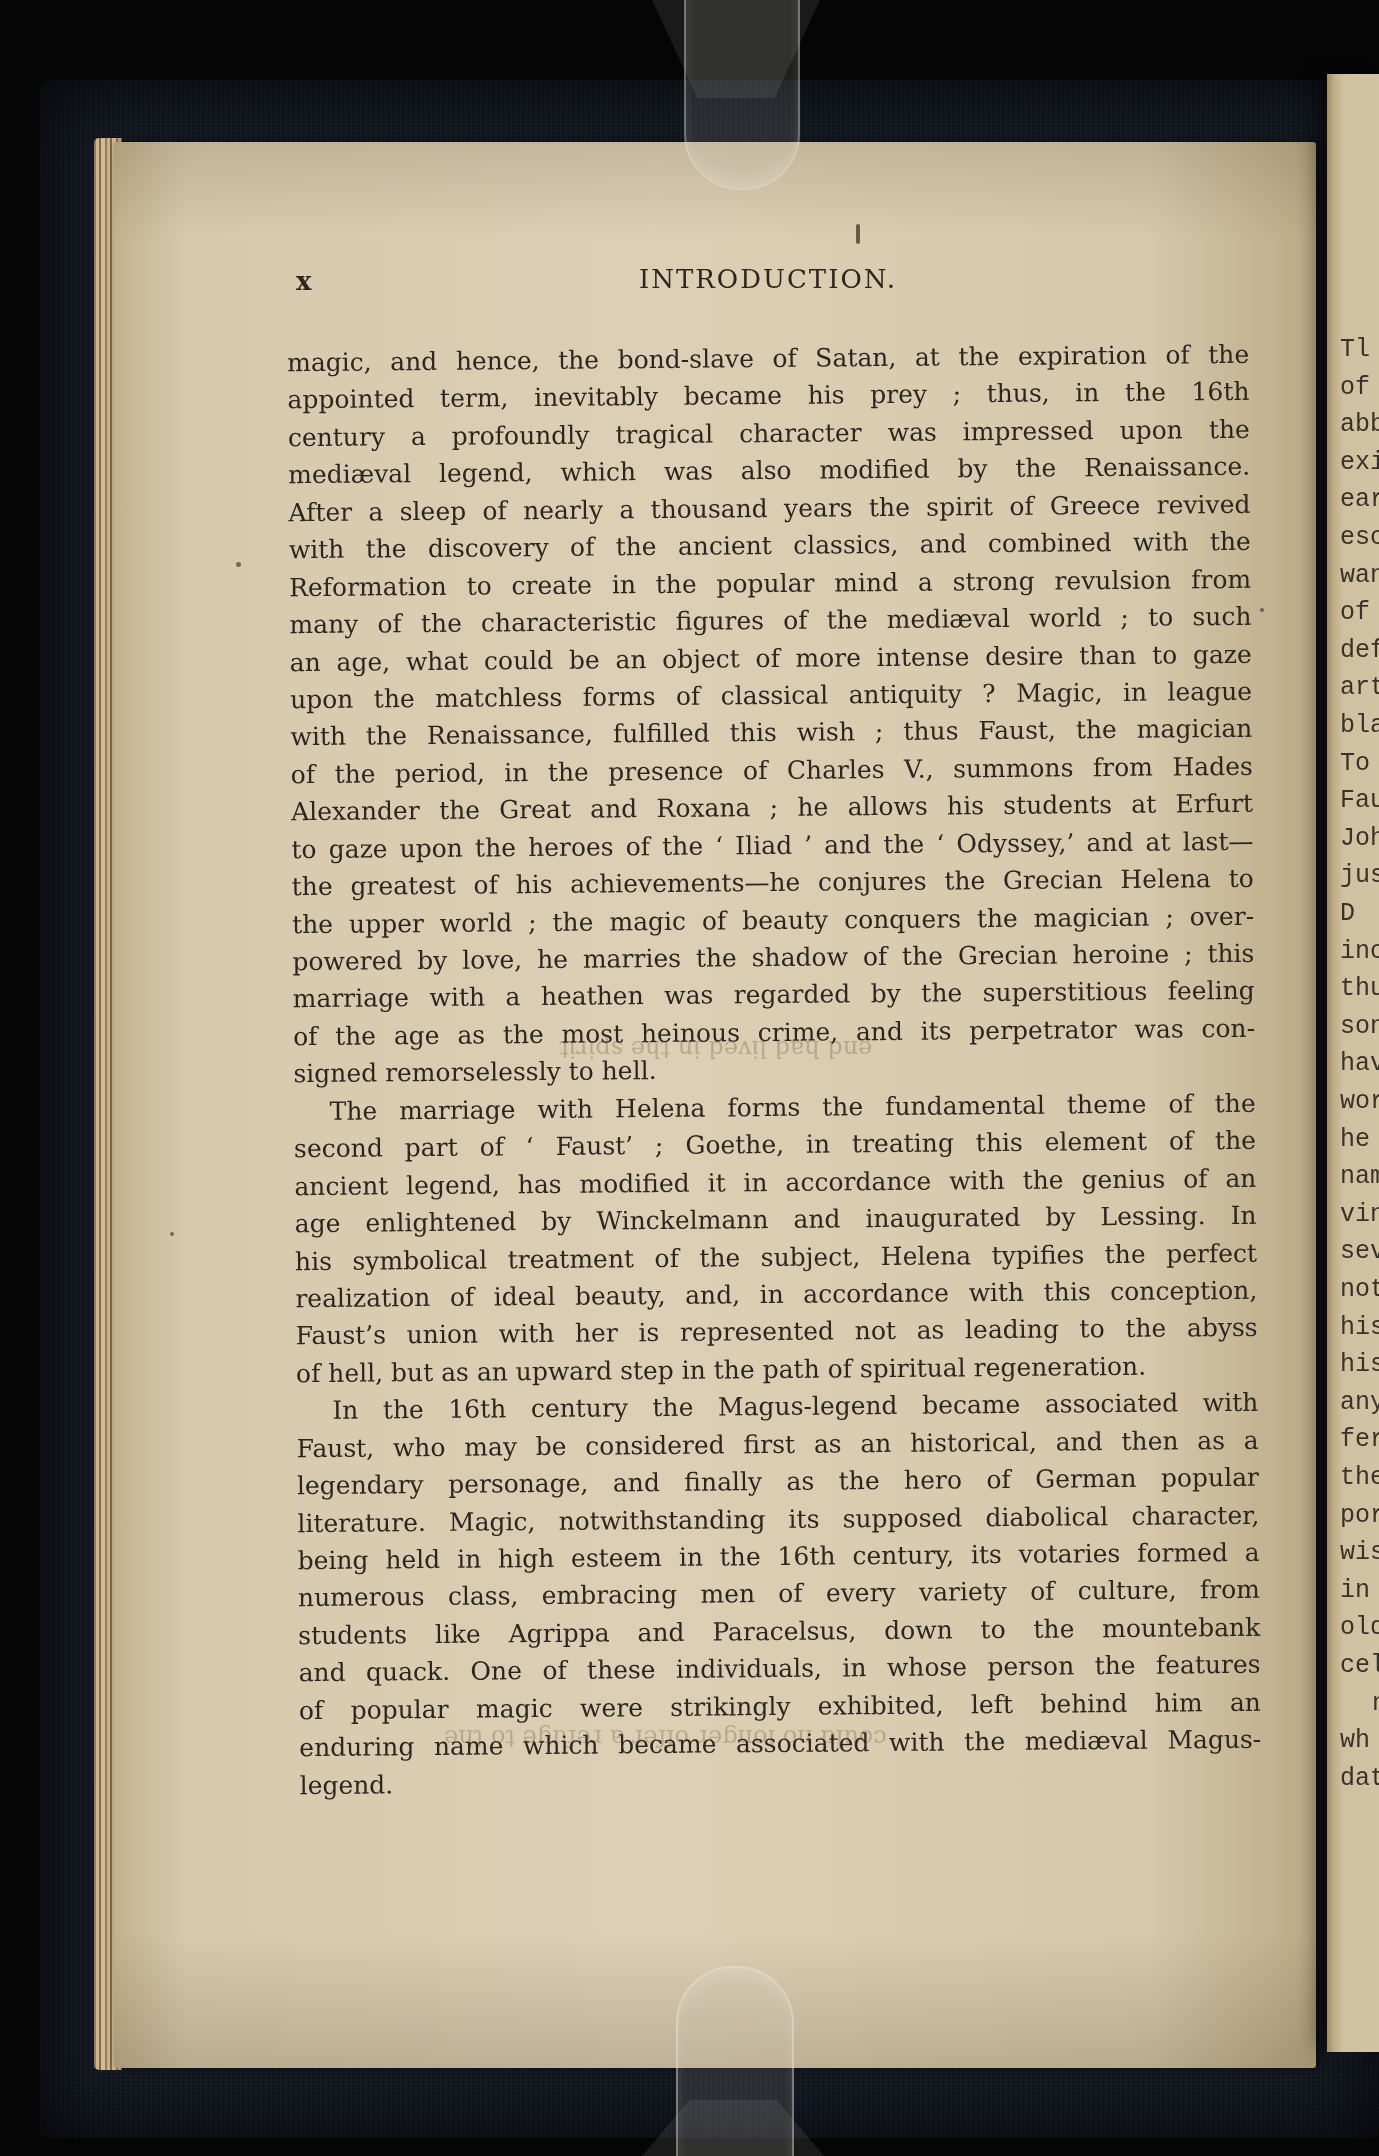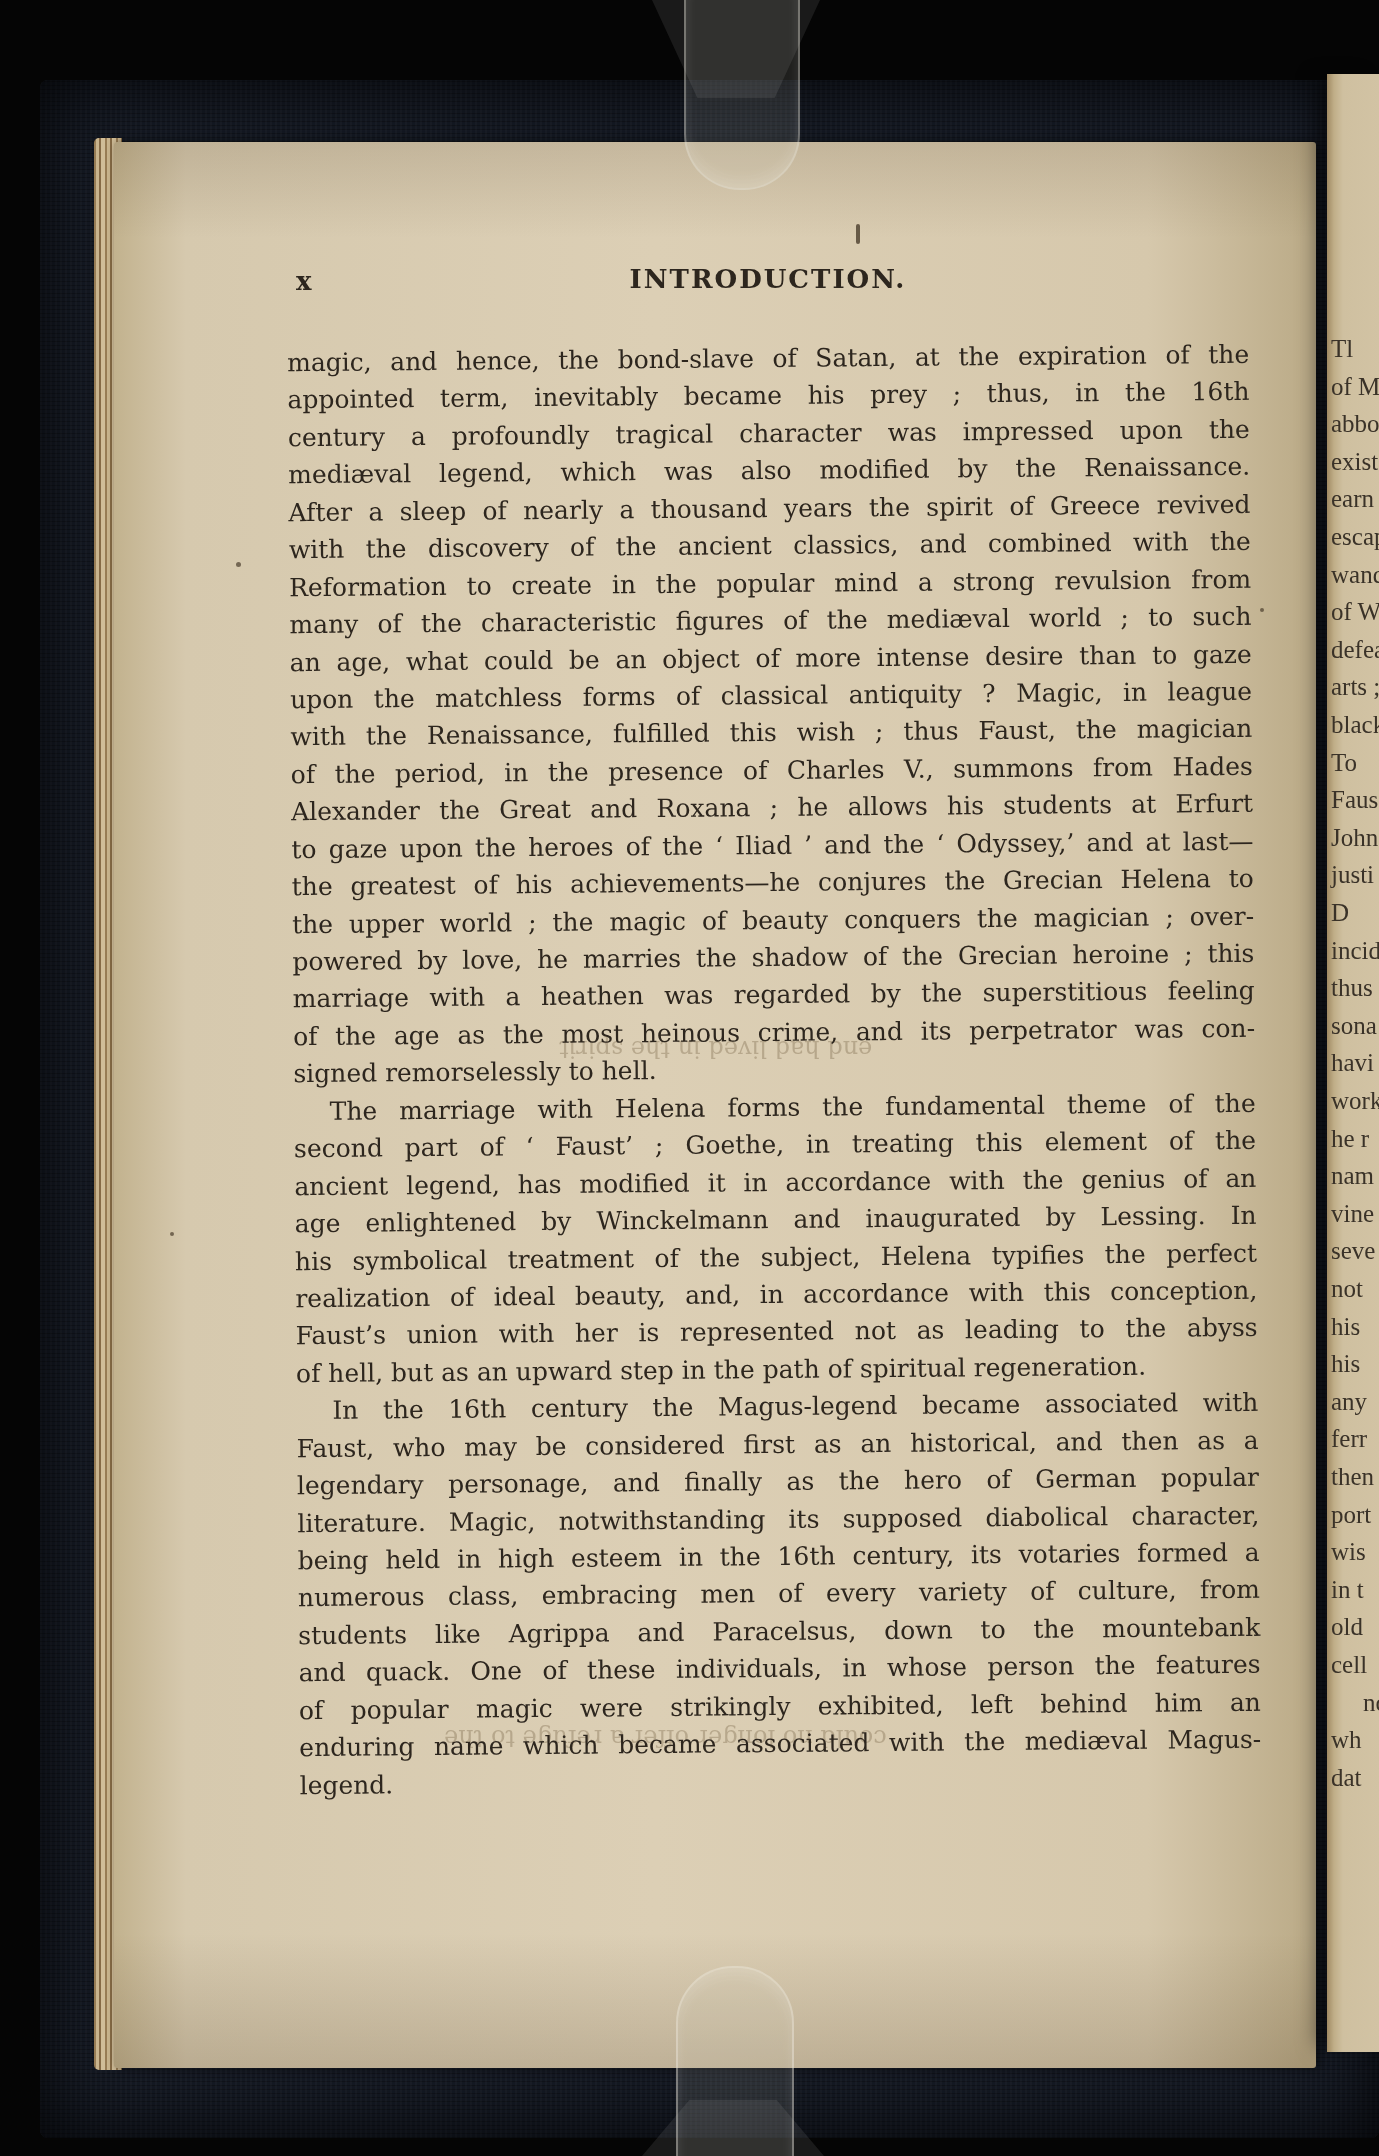--- a/index.html
+++ b/index.html
@@ -20,21 +20,21 @@
 
   
   .page{position:absolute;left:114px;top:142px;width:1202px;height:1926px;border-radius:3px;
          background:linear-gradient(to bottom,rgba(60,40,15,.14),rgba(0,0,0,0) 5%,rgba(0,0,0,0) 93%,rgba(60,40,15,.18)),
                     linear-gradient(to right,#c2b28e 0%,#d6c9ae 6%,#dccfb5 45%,#d6c8ac 86%,#bcac89 99%);
          box-shadow:3px 0 10px rgba(0,0,0,.55);}
 
   .folio{position:absolute;left:182px;top:124px;font-size:26px;font-weight:bold;
          color:var(--ink,#2d261e);}
   .running-head{position:absolute;left:173px;top:122px;width:962px;text-align:center;
-         font-size:26px;font-weight:bold;letter-spacing:2px;color:var(--ink,#2d261e);}
+         font-size:26px;font-weight:normal;letter-spacing:2px;color:var(--ink,#2d261e);}
 
   .text-block{position:absolute;left:173px;top:198px;width:962px;color:var(--ink,#2d261e);
          transform:rotate(-0.5deg);transform-origin:50% 0;}
   .line{font-size:25px;line-height:37.45px;height:37.45px;text-align:justify;text-align-last:justify;}
   .line.plast{text-align-last:left;}
   .line.indent{text-indent:36px;}
 
   
   .ghost{position:absolute;font-size:24px;color:var(--ghost_ink,#6e5a3c);opacity:.32;
          filter:blur(.7px);transform:rotate(180deg);white-space:nowrap;}
@@ -45,22 +45,22 @@
          background:#4a3d2c;opacity:.8;}
   .speck{position:absolute;border-radius:50%;background:#4a3d2c;opacity:.7;}
   .speck.s1{left:122px;top:420px;width:5px;height:5px;}
   .speck.s2{left:1146px;top:466px;width:4px;height:4px;}
   .speck.s3{left:56px;top:1090px;width:4px;height:4px;}
 
   
   .next-page{position:absolute;left:1327px;top:74px;width:52px;height:1978px;overflow:hidden;
          background:linear-gradient(to right,#a08a63 0,#c0ae88 7px,#cfc0a0 16px,#d2c3a4 100%);
          box-shadow:-16px 0 20px -6px rgba(0,0,0,.5);}
-  .fragment{position:absolute;left:4px;font-size:25px;color:#3a3228;white-space:nowrap;
-         font-family:Liberation Serif, serif;}
+  .fragment{position:absolute;left:13px;font-size:25px;color:#3a3228;white-space:nowrap;
+         font-family:Liberation Mono, monospace;}
 
   
   .clip{position:absolute;background:rgba(210,205,195,.13);}
   .clip-top-flare{left:652px;top:0;width:168px;height:98px;
          clip-path:polygon(0 0,100% 0,73% 100%,27% 100%);background:rgba(185,185,180,.12);}
   .clip-top-stem{left:684px;top:-4px;width:112px;height:192px;border-radius:0 0 56px 56px;
          border:2px solid rgba(235,230,220,.38);border-top:none;
          box-shadow:inset 0 -8px 12px rgba(255,255,255,.12);}
   .clip-bottom-stem{left:676px;top:1966px;width:114px;height:194px;border-radius:57px 57px 0 0;
          border:2px solid rgba(240,235,225,.42);border-bottom:none;

